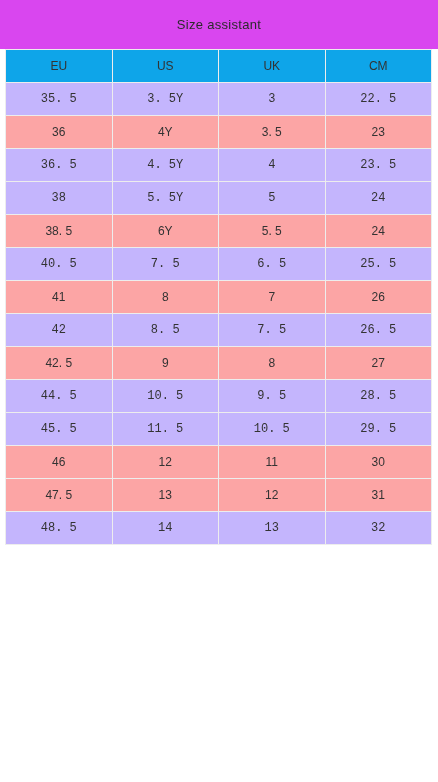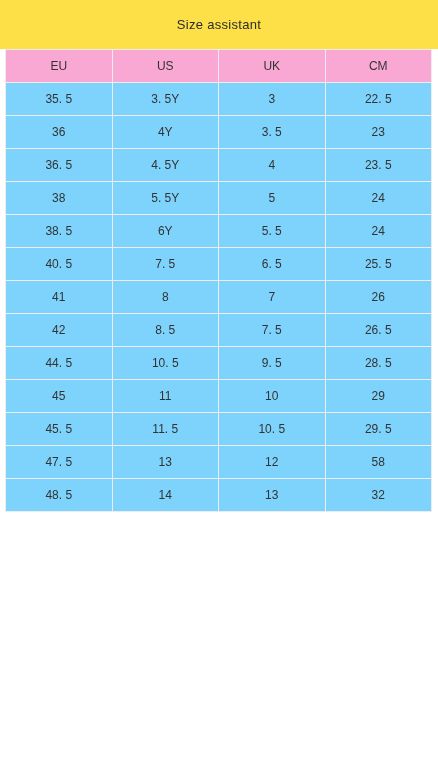--- a/index.html
+++ b/index.html
@@ -19,21 +19,21 @@
   .page {
     position: relative;
     width: 438px;
     height: 782px;
     background: #ffffff;
   }
 
   
   .title-band {
     height: 49px;
-    background: #fde047;
+    background: #d946ef;
     display: flex;
     align-items: center;
     justify-content: center;
     box-sizing: border-box;
   }
   .title-text {
     font-size: 13px;
     color: #2b2b2b;
     letter-spacing: 0.3px;
     line-height: 1;
@@ -67,29 +67,30 @@
     box-sizing: border-box;
     padding: 0;
     white-space: nowrap;
   }
   table.size-table th:first-child,
   table.size-table td:first-child {
     border-left: 1px solid #ededed;
   }
   table.size-table thead th {
     border-top: 1px solid #ededed;
-    background: #f9a8d4;
+    background: #0ea5e9;
     font-size: 12px;
     color: #333333;
   }
   table.size-table tbody tr.row-odd td {
-    background: #7dd3fc;
+    background: #c4b5fd;
+    font-family: Liberation Mono, monospace;
   }
   table.size-table tbody tr.row-even td {
-    background: #7dd3fc;
+    background: #fca5a5;
   }
 </style>
 </head>
 <body>
 
 <div class="page">
 
   <div class="title-band">
     <div class="title-text">Size assistant</div>
   </div>
@@ -152,43 +153,49 @@
             <td>8</td>
             <td>7</td>
             <td>26</td>
           </tr>
           <tr class="row-odd">
             <td>42</td>
             <td>8. 5</td>
             <td>7. 5</td>
             <td>26. 5</td>
           </tr>
+          <tr class="row-even">
+            <td>42. 5</td>
+            <td>9</td>
+            <td>8</td>
+            <td>27</td>
+          </tr>
           <tr class="row-odd">
             <td>44. 5</td>
             <td>10. 5</td>
             <td>9. 5</td>
             <td>28. 5</td>
           </tr>
-          <tr class="row-even">
-            <td>45</td>
-            <td>11</td>
-            <td>10</td>
-            <td>29</td>
-          </tr>
           <tr class="row-odd">
             <td>45. 5</td>
             <td>11. 5</td>
             <td>10. 5</td>
             <td>29. 5</td>
           </tr>
           <tr class="row-even">
+            <td>46</td>
+            <td>12</td>
+            <td>11</td>
+            <td>30</td>
+          </tr>
+          <tr class="row-even">
             <td>47. 5</td>
             <td>13</td>
             <td>12</td>
-            <td>58</td>
+            <td>31</td>
           </tr>
           <tr class="row-odd">
             <td>48. 5</td>
             <td>14</td>
             <td>13</td>
             <td>32</td>
           </tr>
         </tbody>
     </table>
   </div>

